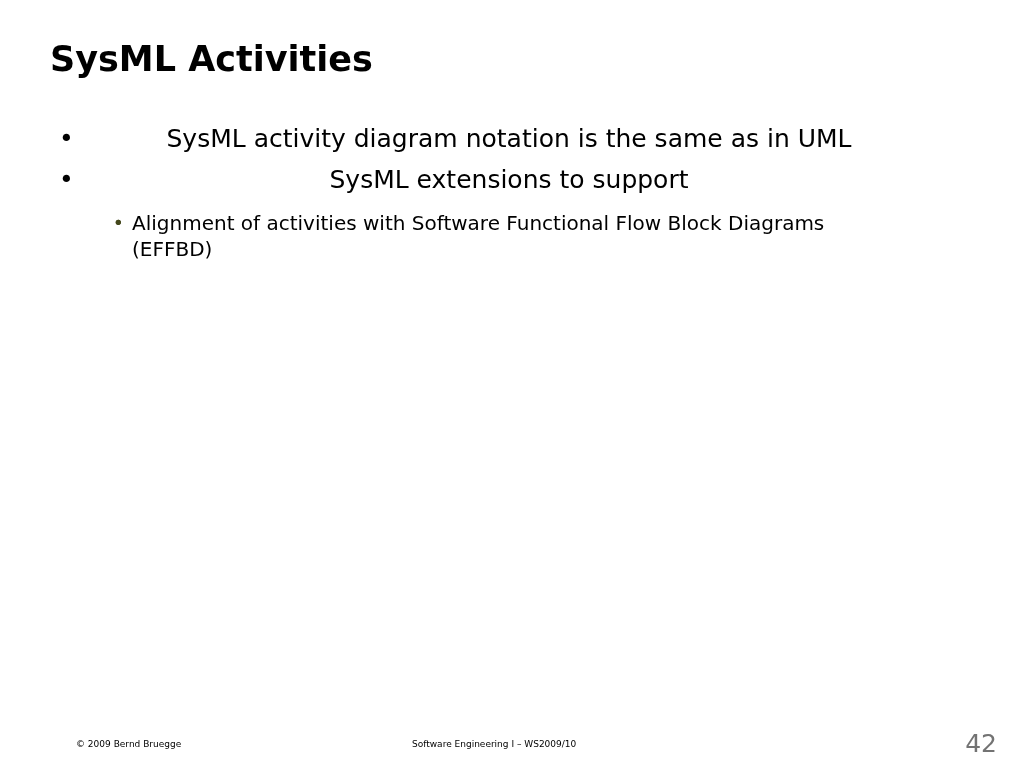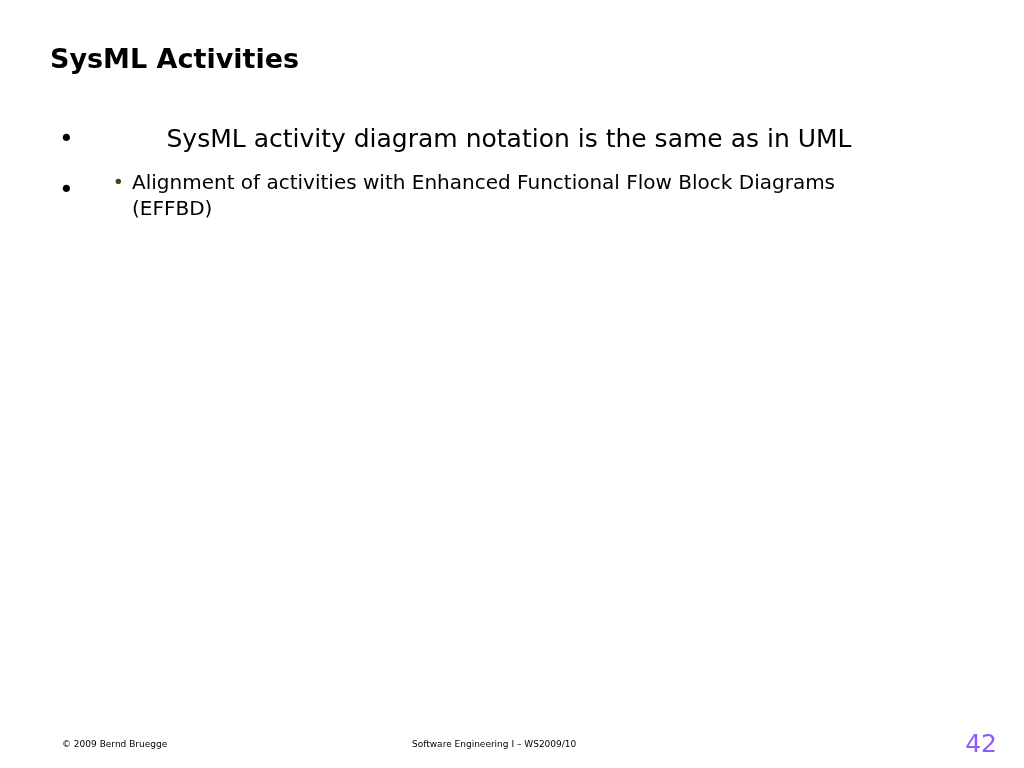--- a/index.html
+++ b/index.html
@@ -20,21 +20,21 @@
     background: #ffffff;
     overflow: hidden;
   }
 
   
   .slide-title {
     position: absolute;
     left: 50px;
     top: 38px;
     width: 920px;
-    font-size: 27px;
+    font-size: 35px;
     font-weight: bold;
     line-height: 42px;
     letter-spacing: 0px;
     color: #000000;
     white-space: nowrap;
   }
 
   
   .body-content {
     position: absolute;
@@ -97,21 +97,21 @@
     color: #44471c;
   }
   li.l2-item > .l2-text {
     display: block;
     max-width: 726px;
   }
 
   
   .footer-copyright {
     position: absolute;
-    left: 62px;
+    left: 76px;
     top: 738px;
     font-size: 9px;
     line-height: 12px;
     color: #000000;
     white-space: nowrap;
   }
   .footer-center {
     position: absolute;
     left: 412px;
     top: 738px;
@@ -120,21 +120,21 @@
     color: #000000;
     white-space: nowrap;
     text-align: center;
   }
   .footer-pagenum {
     position: absolute;
     right: 27px;
     top: 729px;
     font-size: 25px;
     line-height: 30px;
-    color: #8b5cf6;
+    color: #737373;
     text-align: center;
     white-space: nowrap;
   }
 </style>
 </head>
 <body>
 
 <div class="slide">
 
   <div class="slide-title">SysML Activities</div>
@@ -142,28 +142,29 @@
   <div class="body-content">
     <ul class="level1">
 
       <li class="l1-item">
         <span class="l1-marker">•</span>
         <span class="l1-text">SysML activity diagram notation is the same as in UML</span>
       </li>
 
       <li class="l1-item">
         <span class="l1-marker">•</span>
+        <span class="l1-text">SysML extensions to support</span>
 
         <ul class="level2">
           <li class="l2-item">
             <span class="l2-marker">•</span>
           </li>
           <li class="l2-item">
             <span class="l2-marker">•</span>
-            <span class="l2-text">Alignment of activities with Enhanced Functional Flow Block Diagrams (EFFBD)</span>
+            <span class="l2-text">Alignment of activities with Software Functional Flow Block Diagrams (EFFBD)</span>
           </li>
         </ul>
       </li>
 
     </ul>
   </div>
 
   <div class="footer-copyright">© 2009 Bernd Bruegge</div>
 
   <div class="footer-center">Software Engineering  I – WS2009/10</div>

